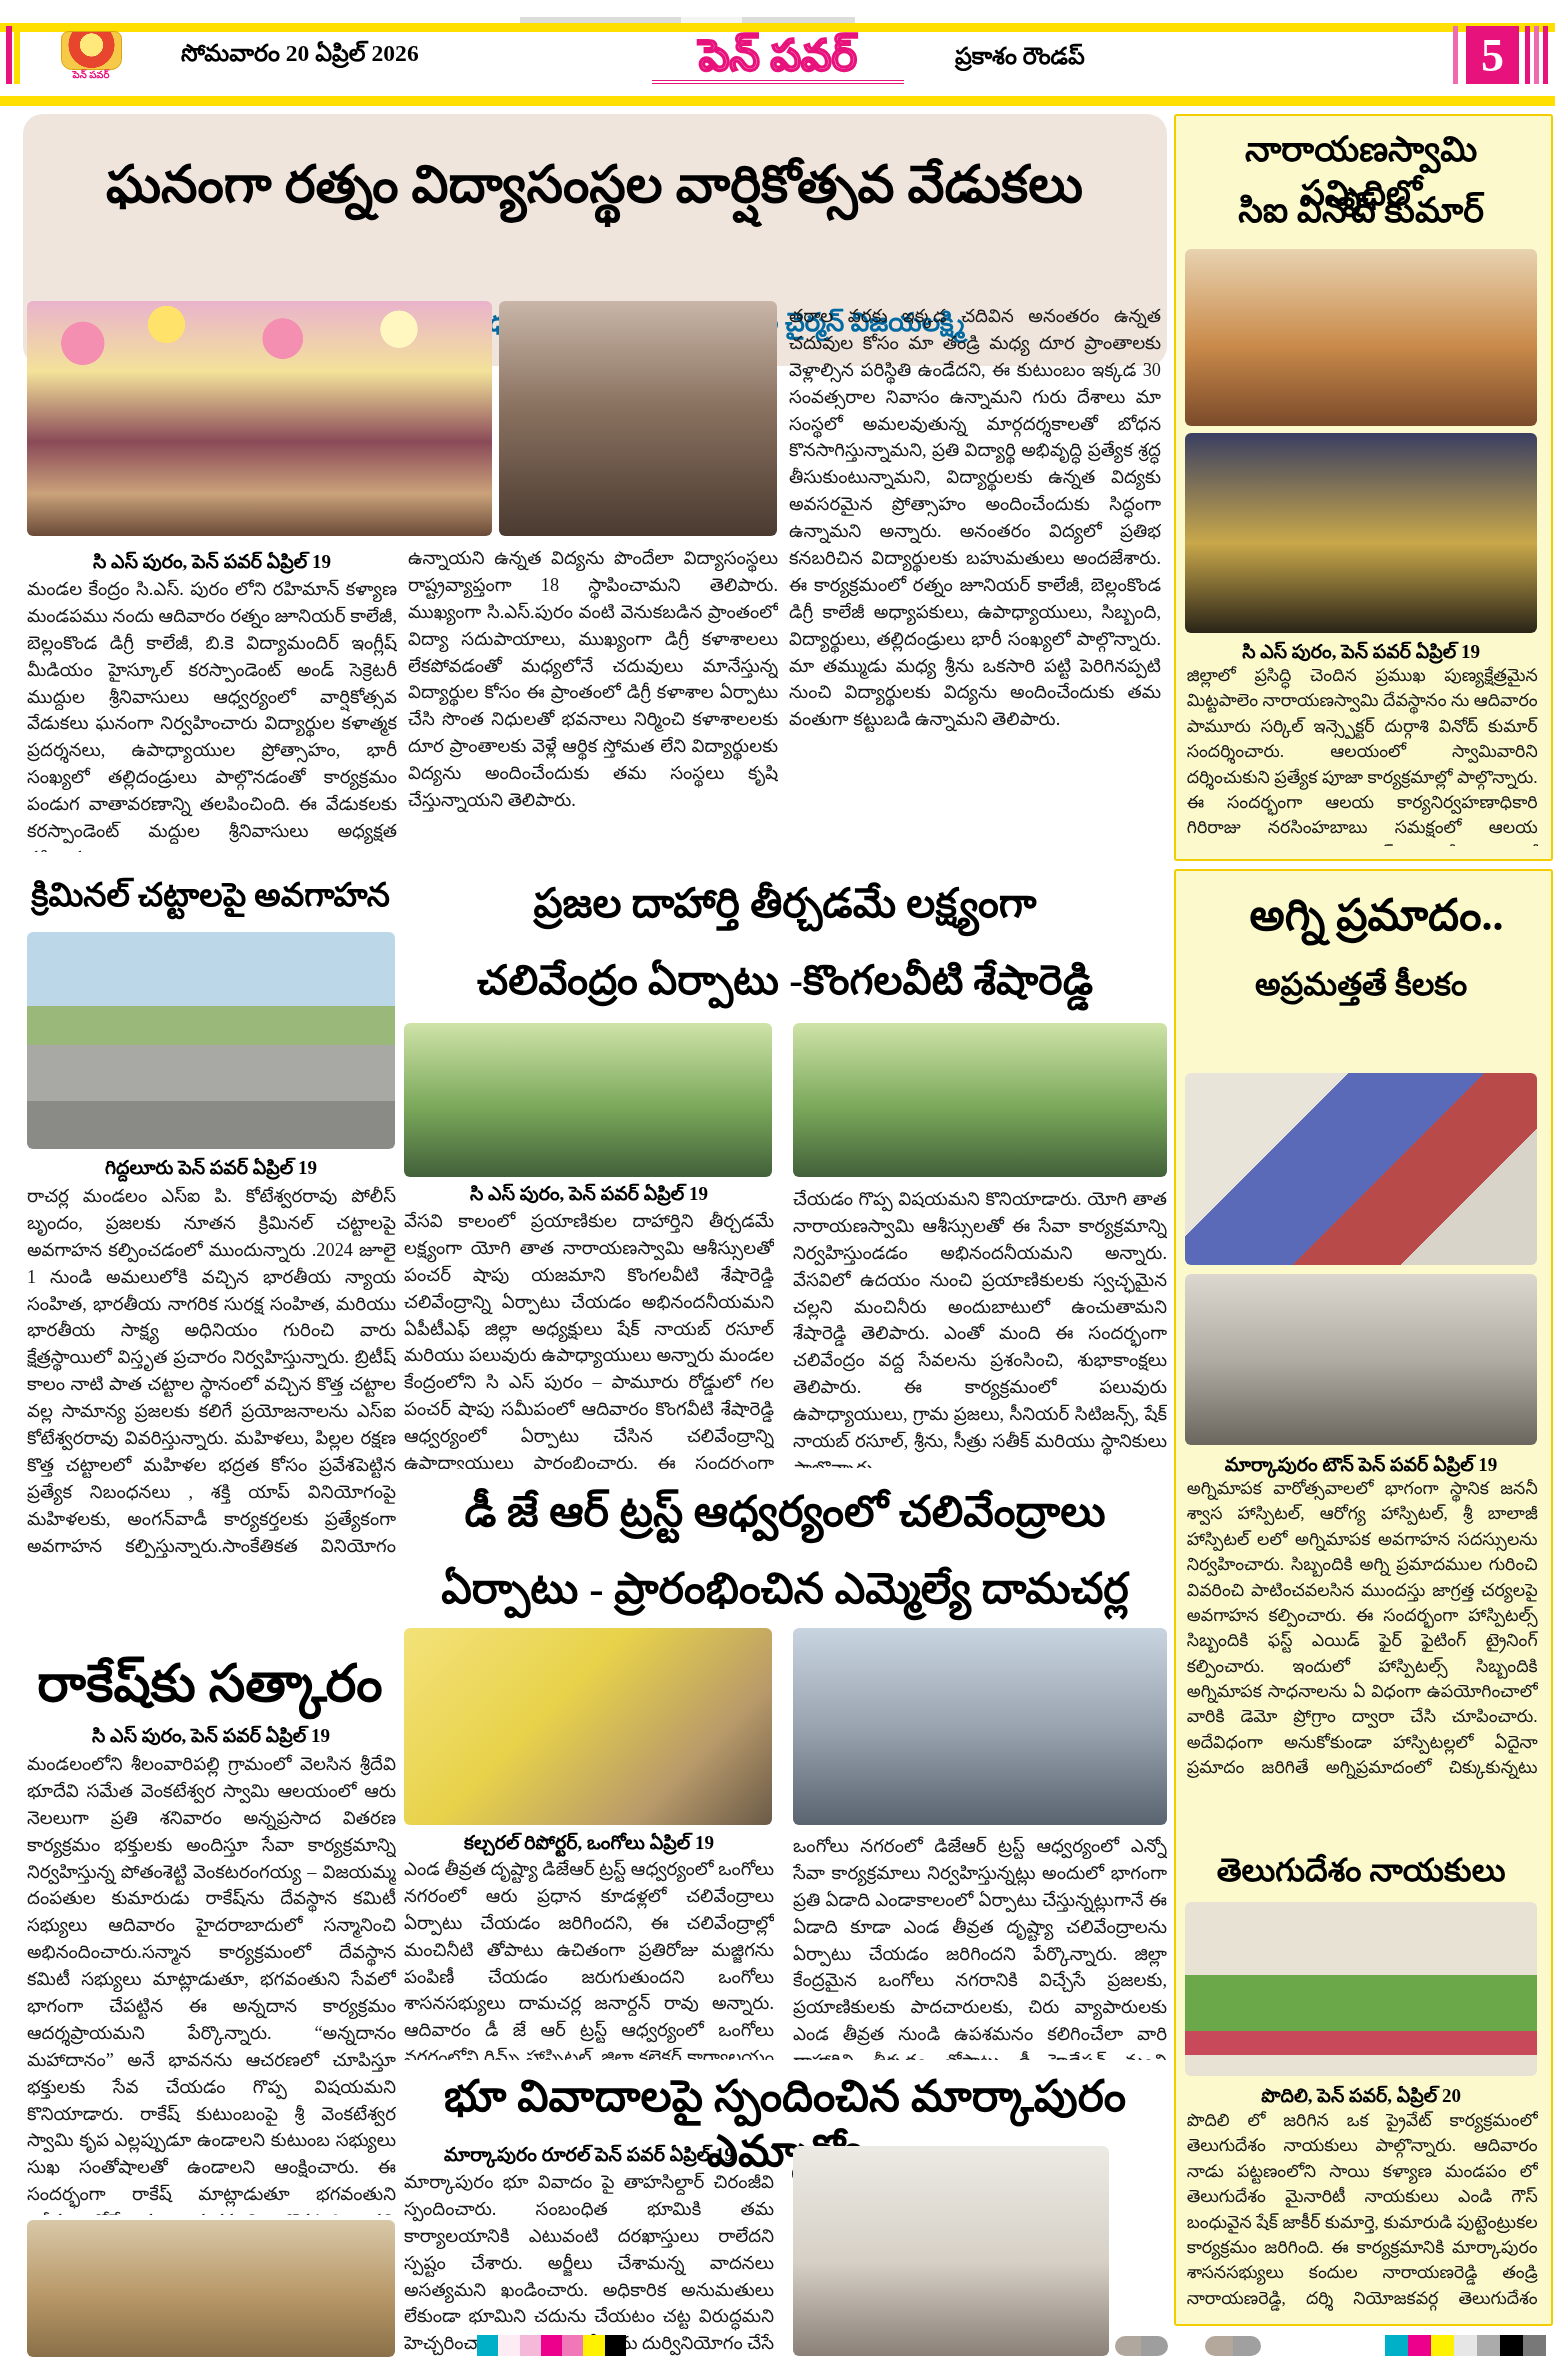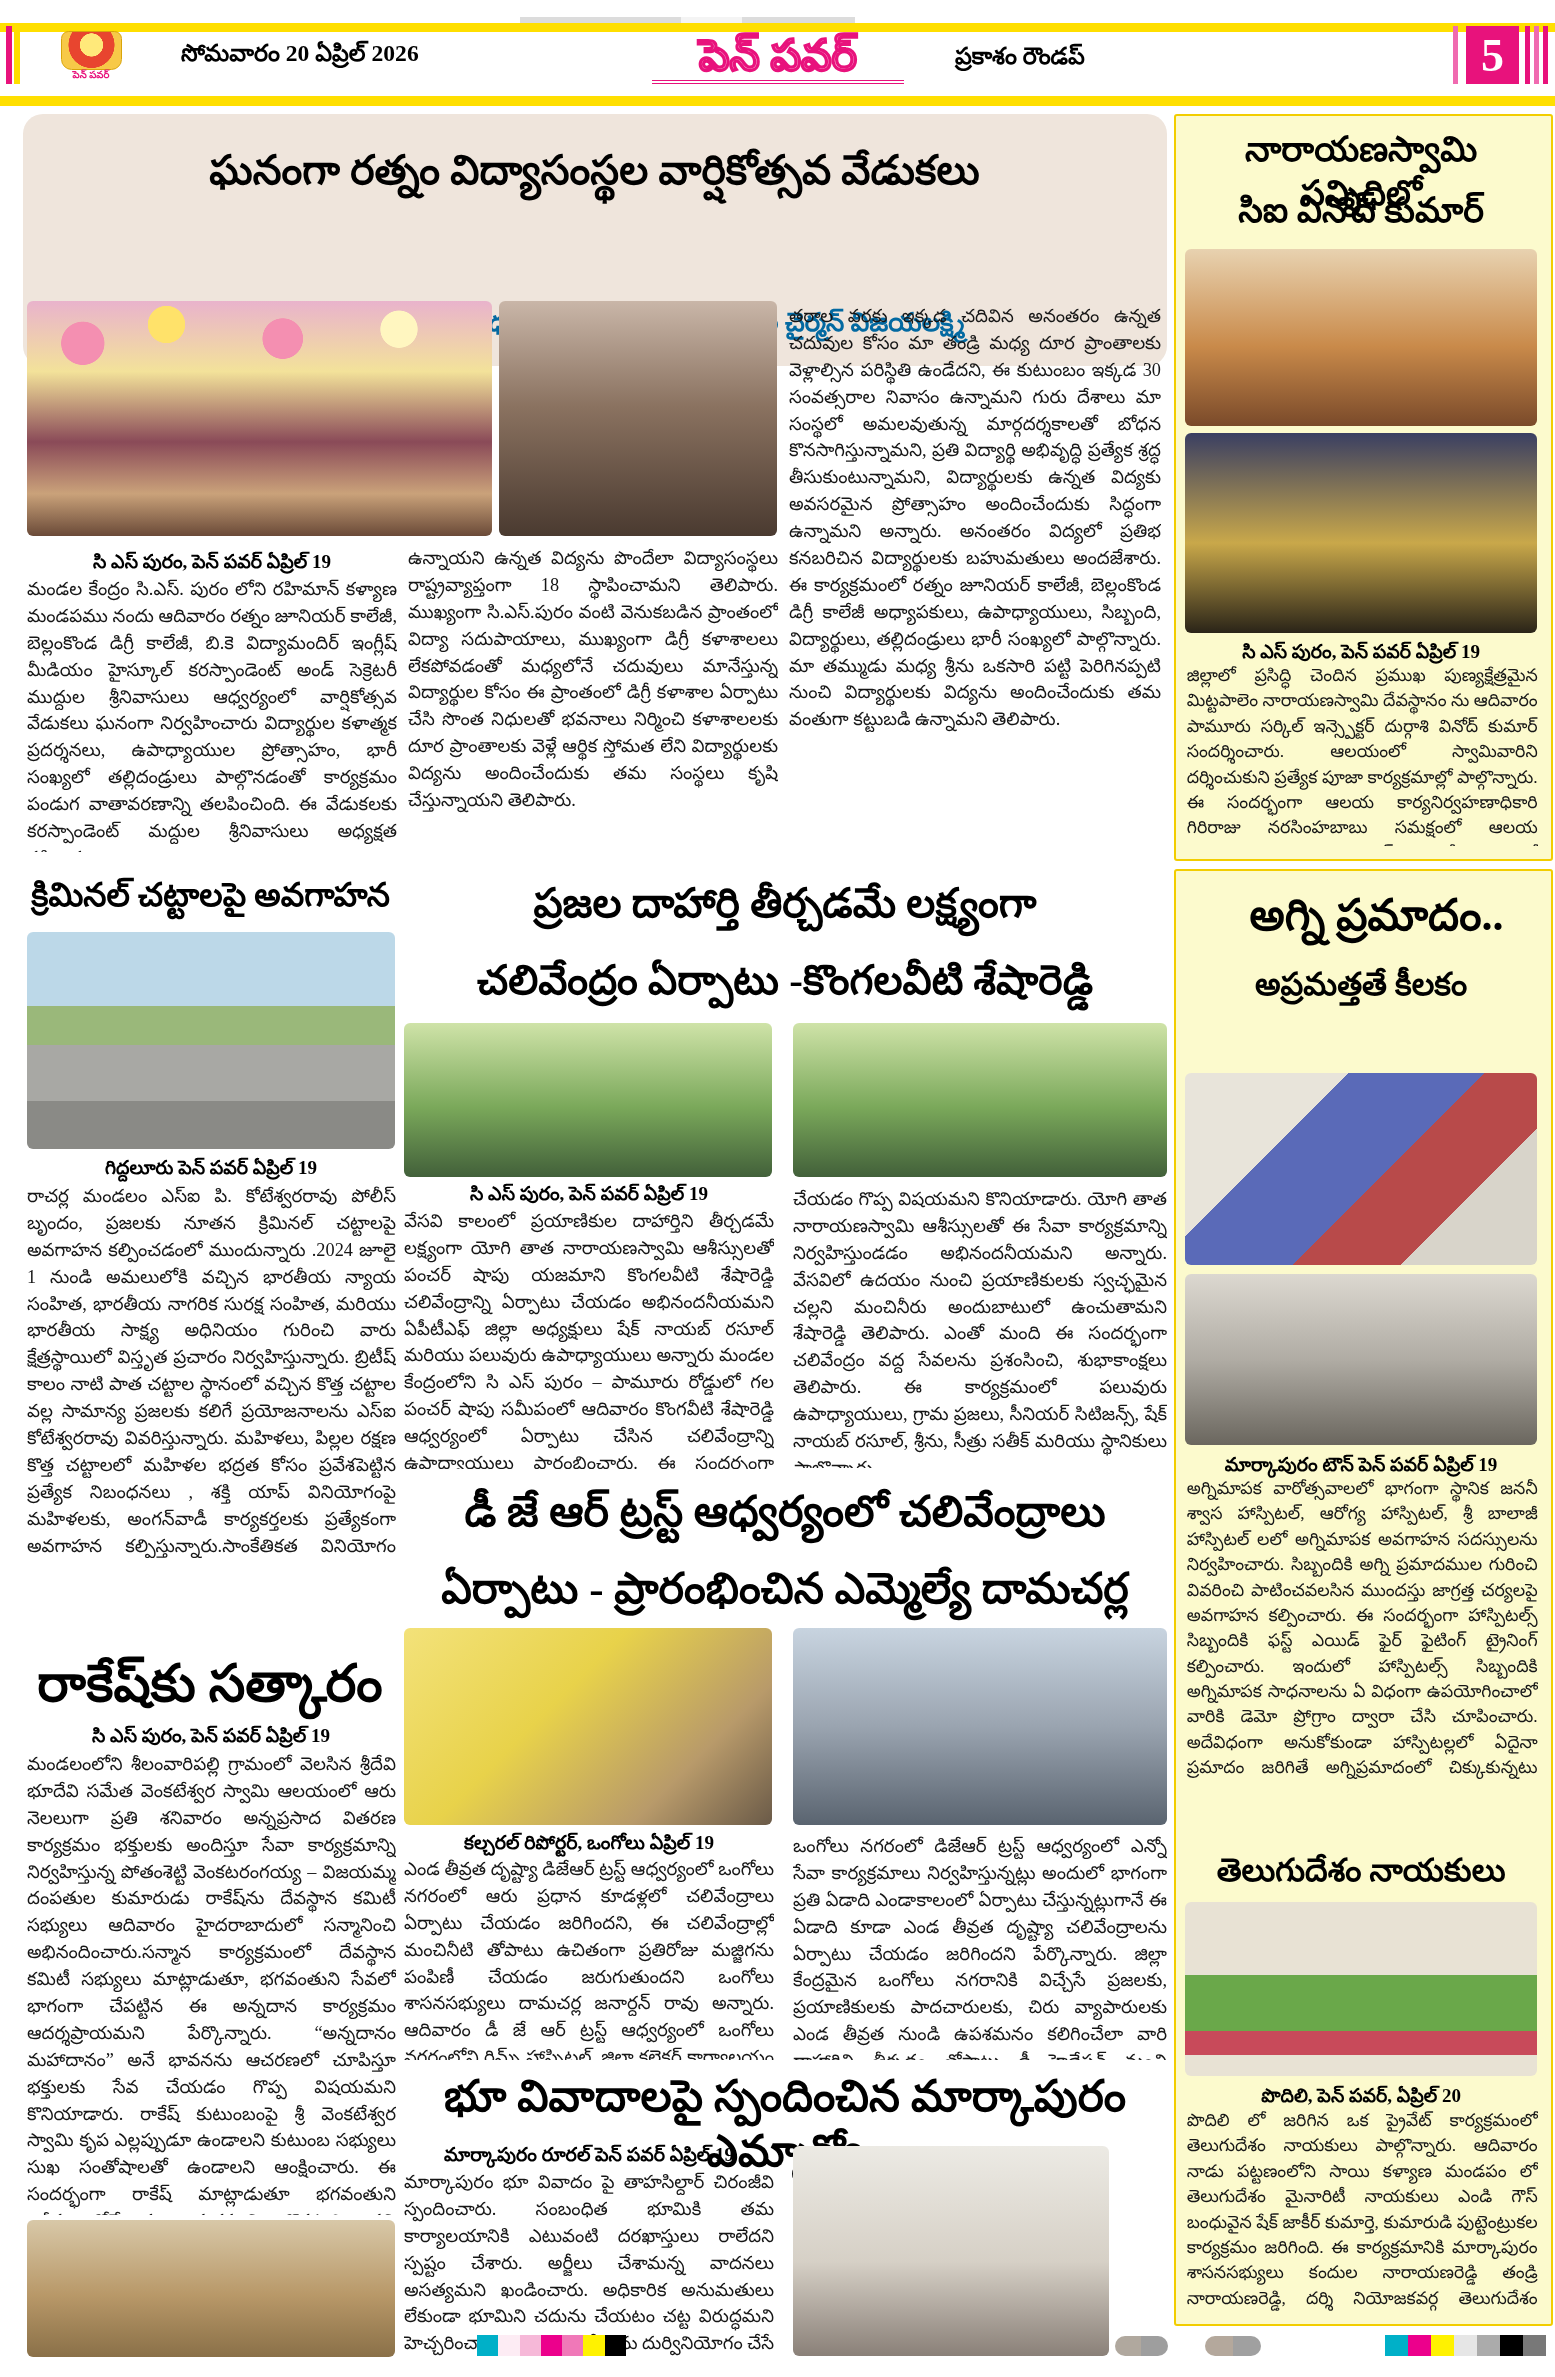--- a/index.html
+++ b/index.html
@@ -76,21 +76,21 @@
 
   <div class="abs edition" style="left:955px;top:43px;font-family:Liberation Serif, serif;">ప్రకాశం రౌండప్</div>
 
   <div class="abs crop-v" style="left:1453px;top:26px;width:5.3px;height:58px;background:#f06ab0;"></div>
   <div class="abs pageno-box" style="left:1466px;top:26px;width:53px;height:58px;">5</div>
   <div class="abs crop-v" style="left:1525px;top:26px;width:4.6px;height:58px;background:#e8127c;"></div>
   <div class="abs crop-v" style="left:1534px;top:26px;width:4.6px;height:58px;background:#f06ab0;"></div>
   <div class="abs crop-v" style="left:1543px;top:26px;width:4.6px;height:58px;background:#e8127c;"></div>
 
   <div class="abs head-box" style="left:23px;top:114px;width:1144px;height:252px;"></div>
-  <div class="abs h-main" style="left:30.5px;top:145px;width:1128px;font-size:41px;">ఘనంగా రత్నం విద్యాసంస్థల వార్షికోత్సవ వేడుకలు</div>
+  <div class="abs h-main" style="left:30.5px;top:152px;width:1128px;font-size:52px;">ఘనంగా రత్నం విద్యాసంస్థల వార్షికోత్సవ వేడుకలు</div>
   <div class="abs subhead" style="left:46px;top:271px;width:1098px;font-size:26px;">విద్య ద్వారానే అభివృద్ధి సాధ్యం -బెల్లంకొండ విద్యాసంస్థల చైర్మన్ విజయలక్ష్మి</div>
 
   <div class="abs photo ph-annual-l" style="left:27px;top:301px;width:465px;height:235px;"></div>
   <div class="abs photo ph-annual-r" style="left:499px;top:301px;width:278px;height:235px;"></div>
 
   <div class="abs dateline" style="left:27px;top:551px;width:370px;">సి ఎస్ పురం, పెన్ పవర్ ఏప్రిల్ 19</div>
   <div class="abs bodytext" style="left:27px;top:576px;width:370px;height:276px;">మండల కేంద్రం సి.ఎస్. పురం లోని రహిమాన్ కళ్యాణ మండపము నందు ఆదివారం రత్నం జూనియర్ కాలేజీ, బెల్లంకొండ డిగ్రీ కాలేజీ, బి.కె విద్యామందిర్ ఇంగ్లీష్ మీడియం హైస్కూల్ కరస్పాండెంట్ అండ్ సెక్రెటరీ ముద్దుల శ్రీనివాసులు ఆధ్వర్యంలో వార్షికోత్సవ వేడుకలు ఘనంగా నిర్వహించారు విద్యార్థుల కళాత్మక ప్రదర్శనలు, ఉపాధ్యాయుల ప్రోత్సాహం, భారీ సంఖ్యలో తల్లిదండ్రులు పాల్గొనడంతో కార్యక్రమం పండుగ వాతావరణాన్ని తలపించింది. ఈ వేడుకలకు కరస్పాండెంట్ మద్దుల శ్రీనివాసులు అధ్యక్షత వహించగా,</div>
   <div class="abs bodytext" style="left:408px;top:545px;width:370px;height:307px;">ఉన్నాయని ఉన్నత విద్యను పొందేలా విద్యాసంస్థలు రాష్ట్రవ్యాప్తంగా 18 స్థాపించామని తెలిపారు. ముఖ్యంగా సి.ఎస్.పురం వంటి వెనుకబడిన ప్రాంతంలో విద్యా సదుపాయాలు, ముఖ్యంగా డిగ్రీ కళాశాలలు లేకపోవడంతో మధ్యలోనే చదువులు మానేస్తున్న విద్యార్థుల కోసం ఈ ప్రాంతంలో డిగ్రీ కళాశాల ఏర్పాటు చేసి సొంత నిధులతో భవనాలు నిర్మించి కళాశాలలకు దూర ప్రాంతాలకు వెళ్లే ఆర్థిక స్తోమత లేని విద్యార్థులకు విద్యను అందించేందుకు తమ సంస్థలు కృషి చేస్తున్నాయని తెలిపారు.</div>
   <div class="abs bodytext" style="left:789px;top:303px;width:372px;height:547px;">తరాల వరకు ఇక్కడ చదివిన అనంతరం ఉన్నత చదువుల కోసం మా తండ్రి మధ్య దూర ప్రాంతాలకు వెళ్లాల్సిన పరిస్థితి ఉండేదని, ఈ కుటుంబం ఇక్కడ 30 సంవత్సరాల నివాసం ఉన్నామని గురు దేశాలు మా సంస్థలో అమలవుతున్న మార్గదర్శకాలతో బోధన కొనసాగిస్తున్నామని, ప్రతి విద్యార్థి అభివృద్ధి ప్రత్యేక శ్రద్ధ తీసుకుంటున్నామని, విద్యార్థులకు ఉన్నత విద్యకు అవసరమైన ప్రోత్సాహం అందించేందుకు సిద్ధంగా ఉన్నామని అన్నారు. అనంతరం విద్యలో ప్రతిభ కనబరిచిన విద్యార్థులకు బహుమతులు అందజేశారు. ఈ కార్యక్రమంలో రత్నం జూనియర్ కాలేజీ, బెల్లంకొండ డిగ్రీ కాలేజీ అధ్యాపకులు, ఉపాధ్యాయులు, సిబ్బంది, విద్యార్థులు, తల్లిదండ్రులు భారీ సంఖ్యలో పాల్గొన్నారు. మా తమ్ముడు మధ్య శ్రీను ఒకసారి పట్టి పెరిగినప్పటి నుంచి విద్యార్థులకు విద్యను అందించేందుకు తమ వంతుగా కట్టుబడి ఉన్నామని తెలిపారు.</div>
 

